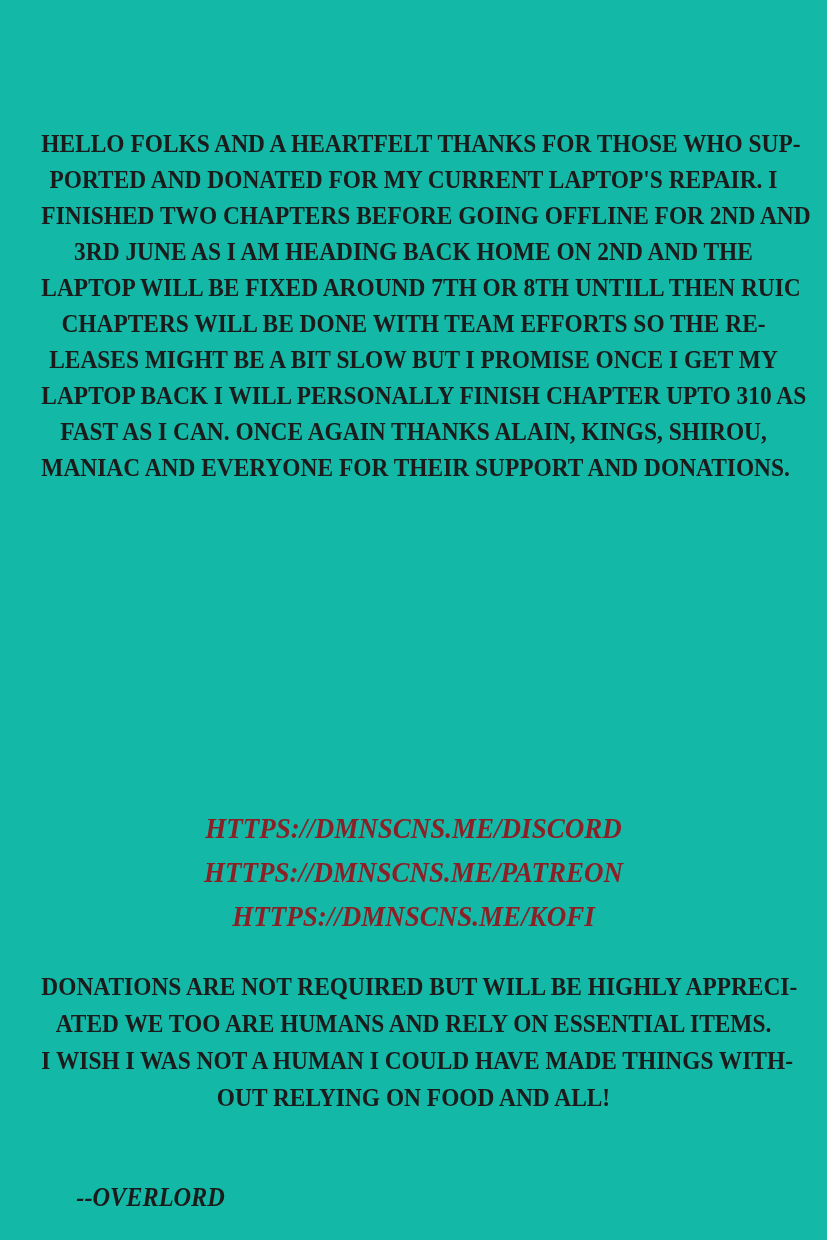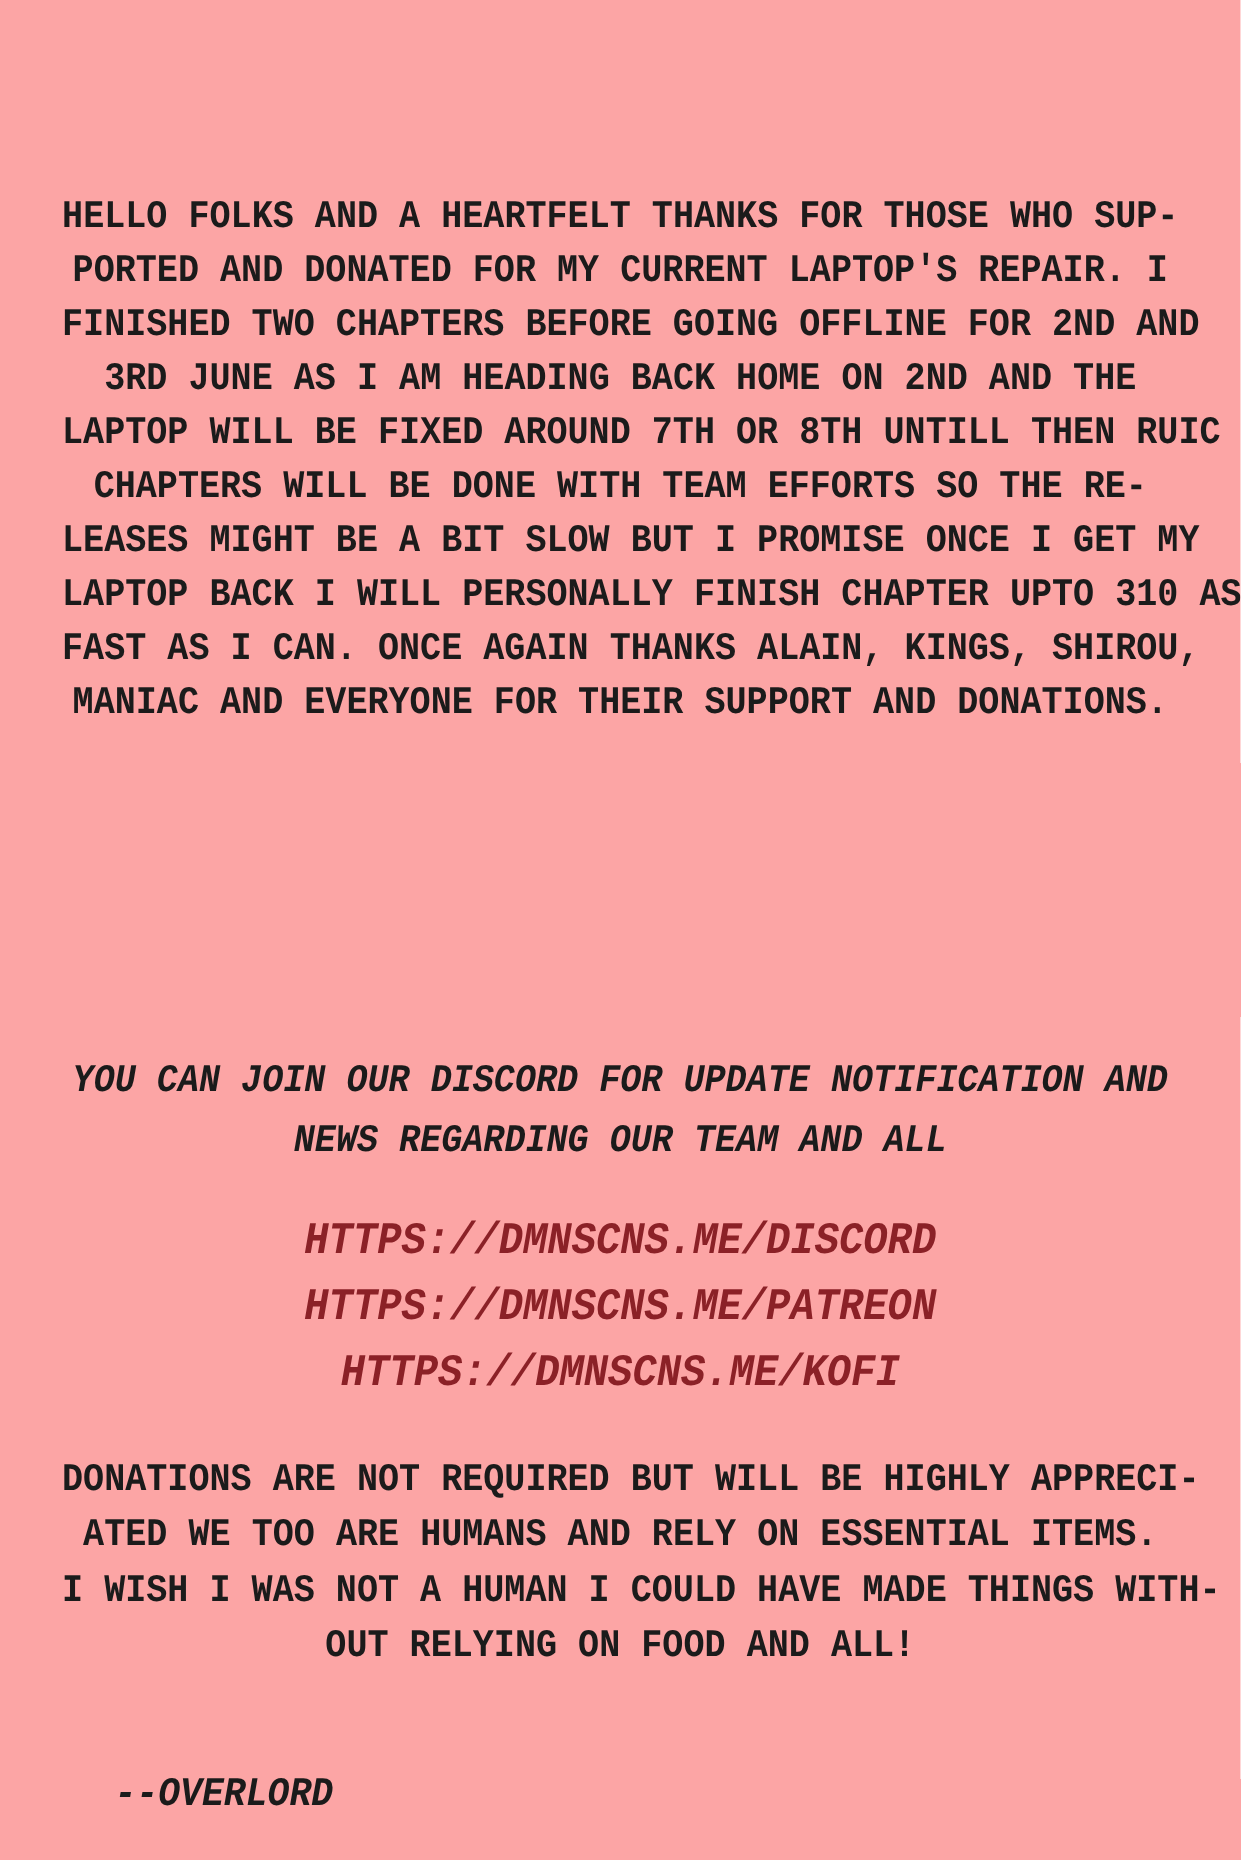--- a/index.html
+++ b/index.html
@@ -1,21 +1,21 @@
 <!DOCTYPE html>
 <html><head>
 <meta charset="utf-8">
 <style>
   html, body { margin: 0; padding: 0; background: #ffffff; }
   .page {
     position: relative;
     width: 827px;
     height: 1240px;
-    background: #fca5a5;
-    font-family: Liberation Mono, monospace;
+    background: #14b8a6;
+    font-family: Liberation Serif, serif;
     font-weight: 700;
     color: #1b1b1b;
     overflow: hidden;
   }
   .block {
     position: absolute;
     left: 0;
     right: 0;
     text-align: center;
   }
@@ -51,24 +51,20 @@
     <div class="line">3RD JUNE AS I AM HEADING BACK HOME ON 2ND AND THE</div>
     <div class="line">LAPTOP WILL BE FIXED AROUND 7TH OR 8TH UNTILL THEN RUIC</div>
     <div class="line">CHAPTERS WILL BE DONE WITH TEAM EFFORTS SO THE RE-</div>
     <div class="line">LEASES MIGHT BE A BIT SLOW BUT I PROMISE ONCE I GET MY</div>
     <div class="line">LAPTOP BACK I WILL PERSONALLY FINISH CHAPTER UPTO 310 AS</div>
     <div class="line">FAST AS I CAN. ONCE AGAIN THANKS ALAIN, KINGS, SHIROU,</div>
     <div class="line">MANIAC AND EVERYONE FOR THEIR SUPPORT AND DONATIONS.</div>
   </div>
 
 
-  <div class="block invite-para">
-    <div class="line">YOU CAN JOIN OUR DISCORD FOR UPDATE NOTIFICATION AND</div>
-    <div class="line">NEWS REGARDING OUR TEAM AND ALL</div>
-  </div>
 
   <div class="block donation-para">
     <div class="line">DONATIONS ARE NOT REQUIRED BUT WILL BE HIGHLY APPRECI-</div>
     <div class="line">ATED WE TOO ARE HUMANS AND RELY ON ESSENTIAL ITEMS.</div>
     <div class="line">I WISH I WAS NOT A HUMAN I COULD HAVE MADE THINGS WITH-</div>
     <div class="line">OUT RELYING ON FOOD AND ALL!</div>
   </div>
 
   <div class="block links-block">
     <div class="line">HTTPS://DMNSCNS.ME/DISCORD</div>

